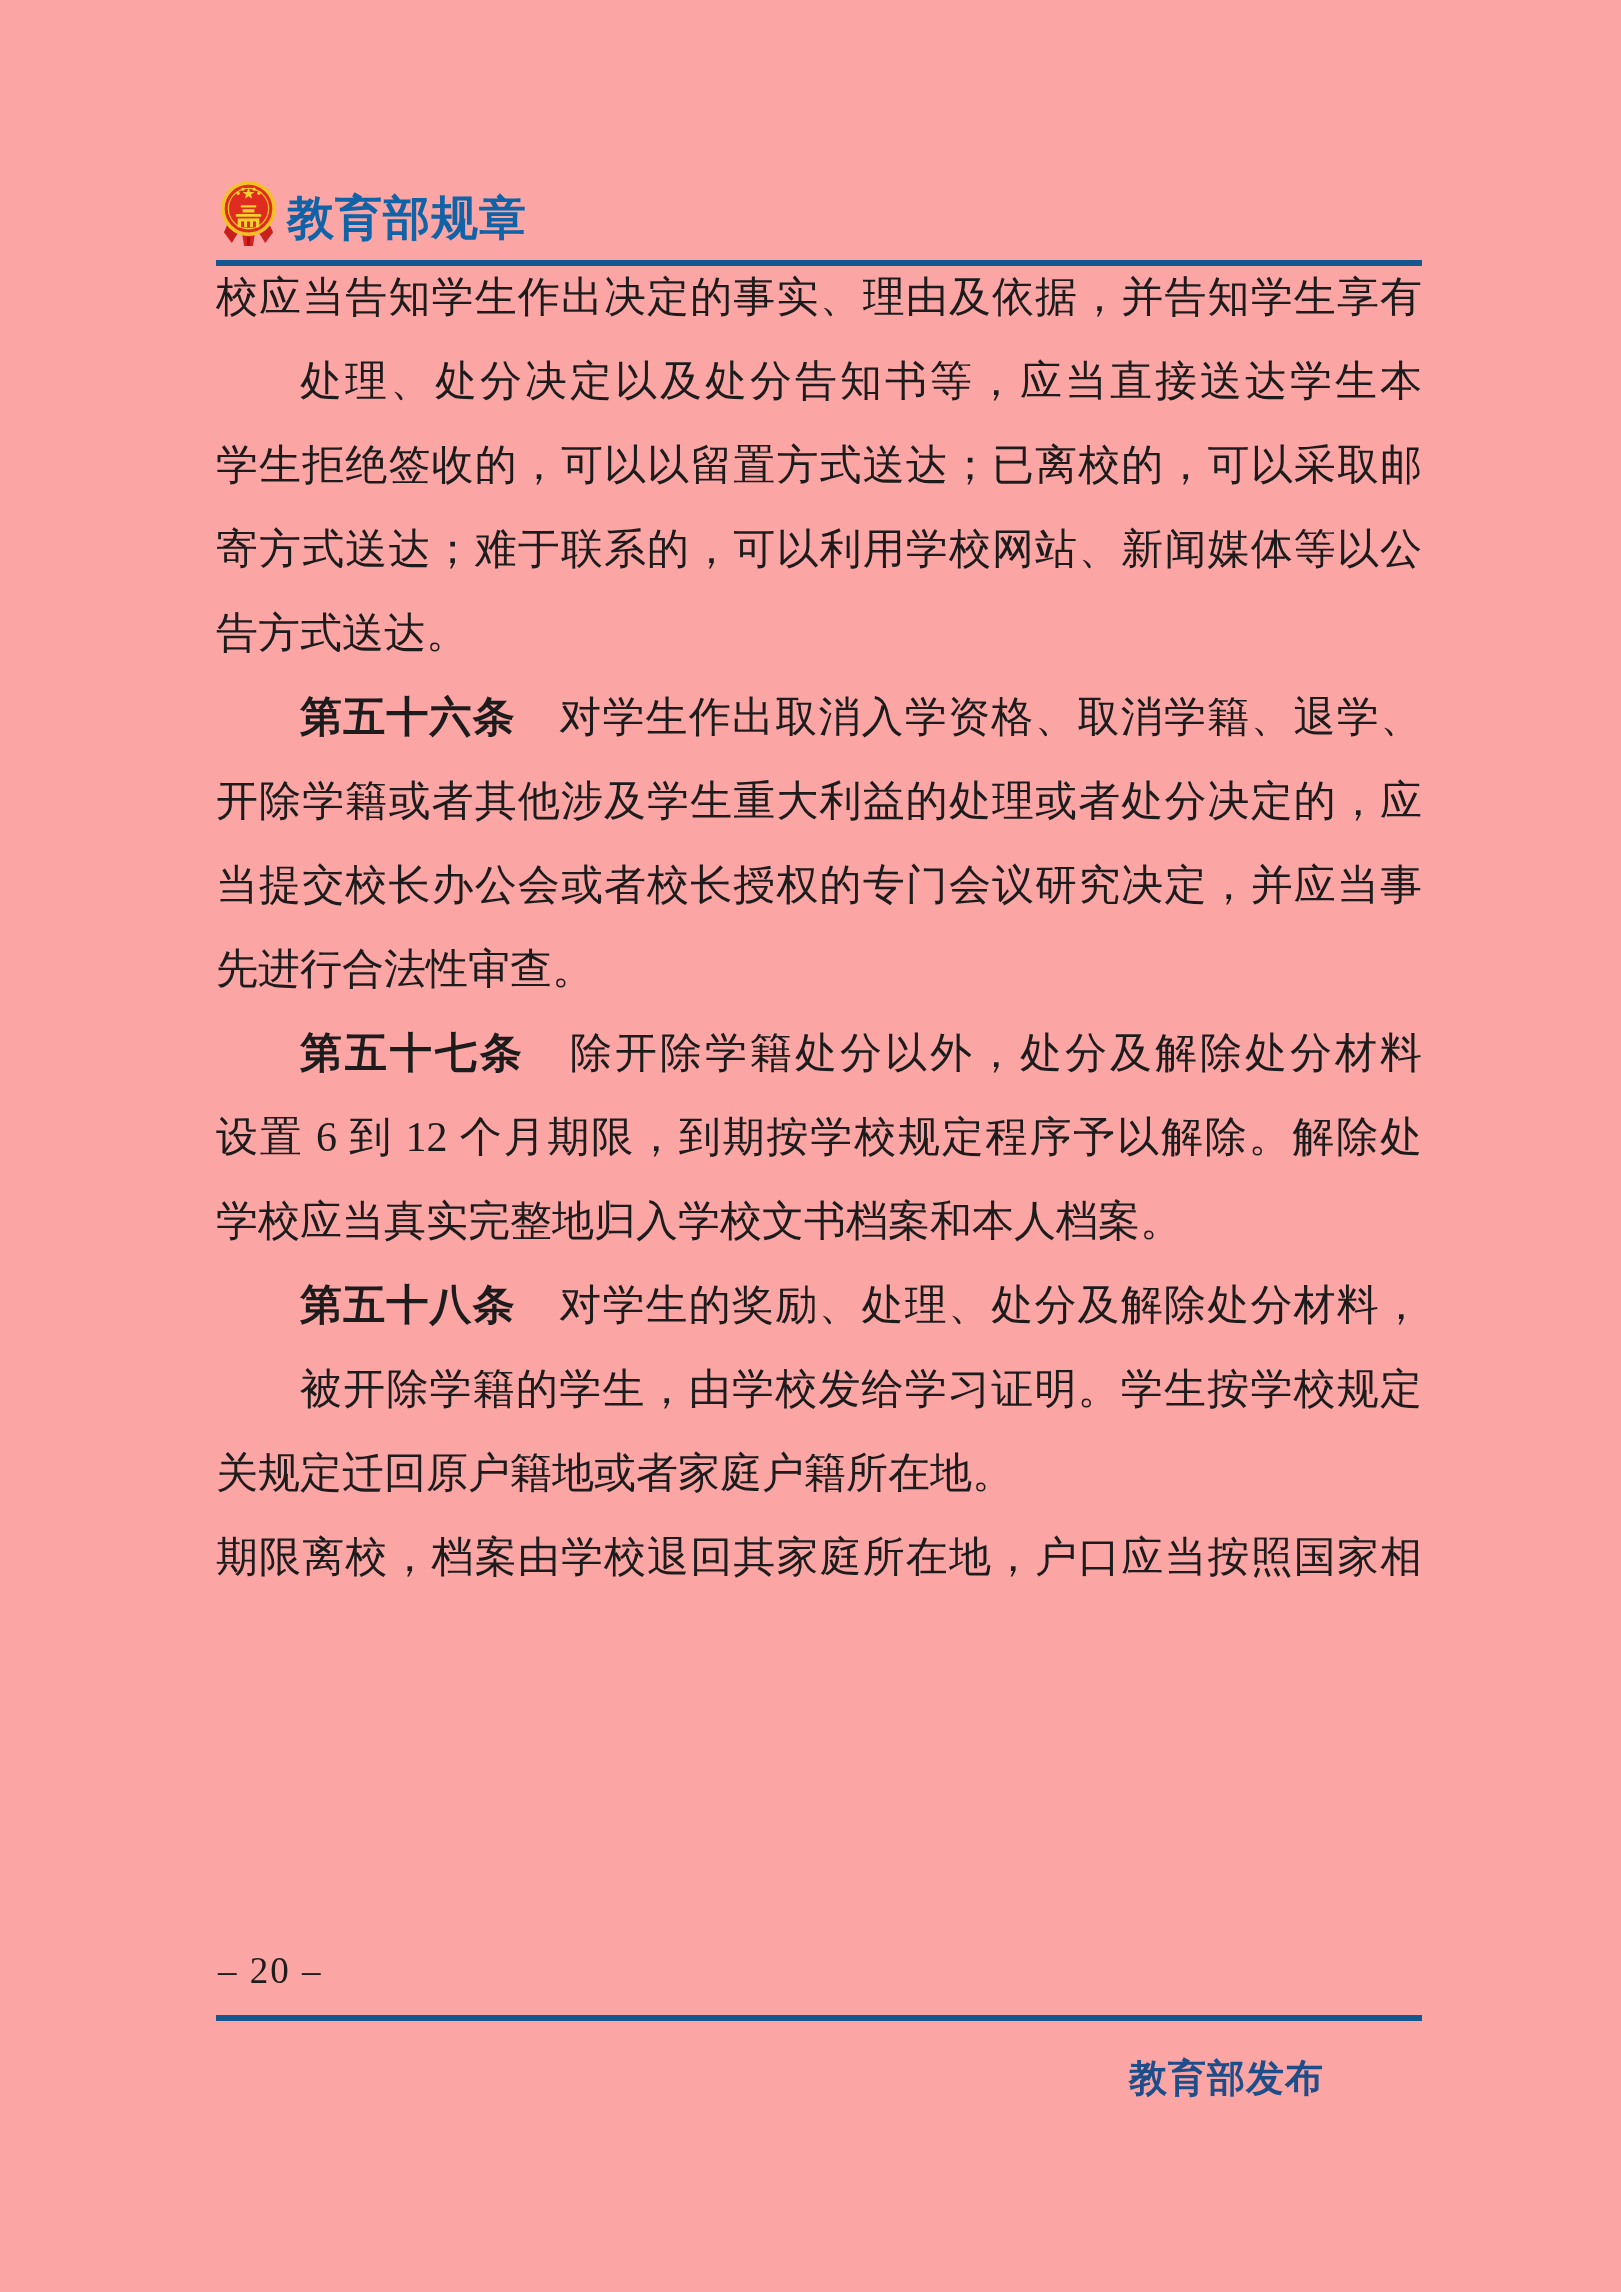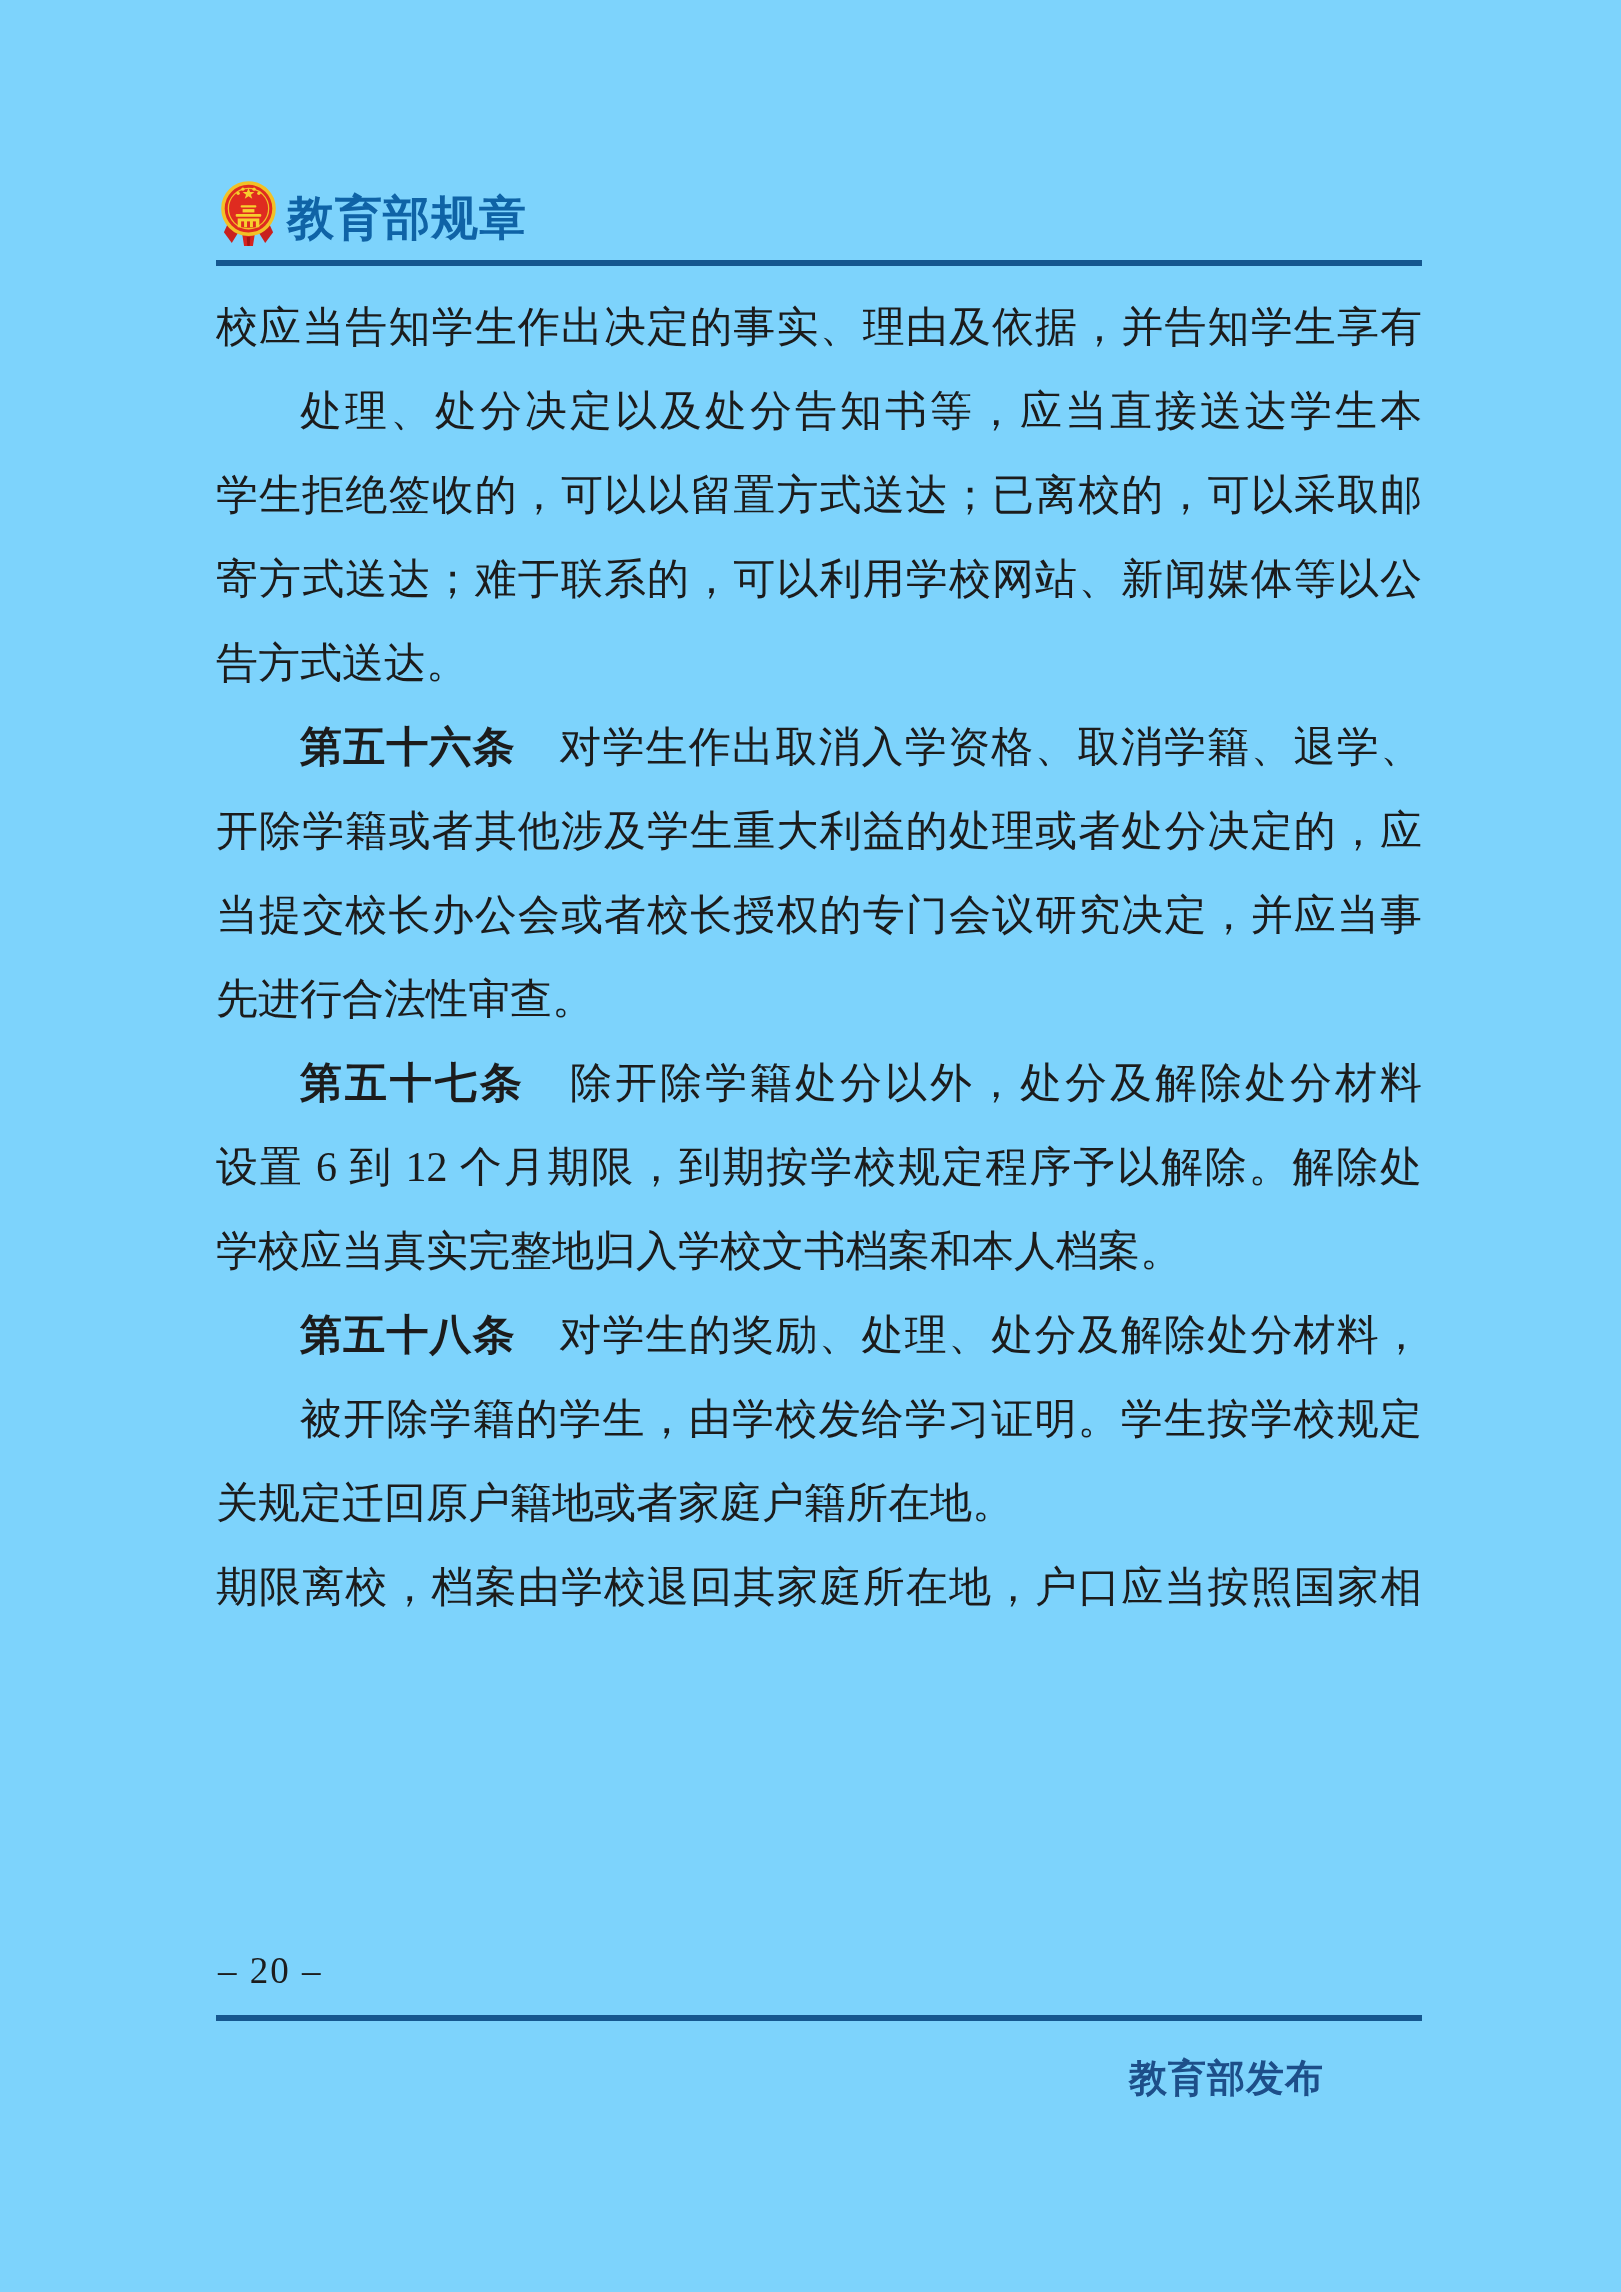--- a/index.html
+++ b/index.html
@@ -1,32 +1,32 @@
 <!DOCTYPE html>
 <html><head>
 <meta charset="utf-8">
 <style>
   html,body{margin:0;padding:0;background:#ffffff;}
   .page{
     position:relative;
     width:1621px;height:2293px;
-    background:#7dd3fc;
+    background:#fca5a5;
     overflow:hidden;
     font-family:"Liberation Serif","DejaVu Serif",serif;
   }
   
   .emblem{position:absolute;left:219px;top:180px;width:59px;height:69px;}
   .header-title{
     position:absolute;left:287px;top:192px;height:53px;line-height:53px;
     font-size:47px;font-weight:700;color:#0f63a6;letter-spacing:1px;
     font-family:"Liberation Serif","DejaVu Serif",serif;
   }
   .header-rule{position:absolute;left:216px;top:260px;width:1206px;height:5.9px;background:#15578f;}
   
-  .doc-body{position:absolute;left:216px;top:285px;width:1206px;color:#1c1c1c;}
+  .doc-body{position:absolute;left:216px;top:255px;width:1206px;color:#1c1c1c;}
   .line{
     height:84px;line-height:84px;font-size:42px;
     text-align:justify;text-justify:inter-ideograph;
     overflow:hidden;
   }
   .line.fill{text-align-last:justify;}
   .line.indent{text-indent:84px;}
   .line .b{font-weight:700;}
   
   .page-number{

